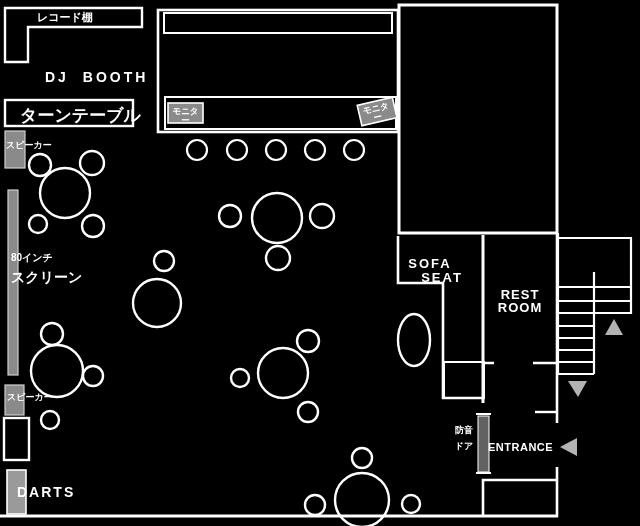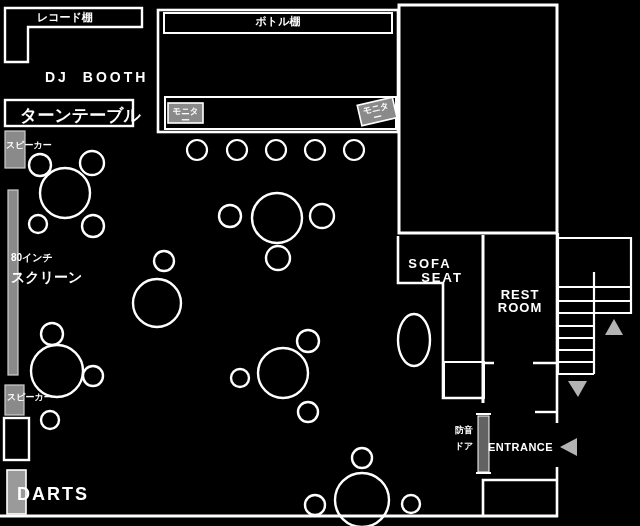--- a/index.html
+++ b/index.html
@@ -106,23 +106,22 @@
     </g>
   </svg>
 
   <div class="lbl" style="left:12px;top:11px;font-size:11px;margin-left:25px;">レコード棚</div>
   <div class="lbl" style="left:13px;top:70px;font-size:14px;letter-spacing:3px;word-spacing:7px;padding-left:32px;">DJ BOOTH</div>
   <div class="lbl" style="left:20px;top:107px;font-size:17px;text-align:right;">ターンテーブル</div>
   <div class="lbl" style="left:6px;top:141px;font-size:9px;">スピーカー</div>
   <div class="lbl" style="left:11px;top:252px;font-size:10px;">80インチ</div>
   <div class="lbl" style="left:11px;top:270px;font-size:14px;">スクリーン</div>
   <div class="lbl" style="left:7px;top:393px;font-size:9px;">スピーカー</div>
-  <div class="lbl" style="left:17px;top:485px;font-size:18px;letter-spacing:2px;">DARTS</div>
+  <div class="lbl" style="left:17px;top:485px;font-size:14px;letter-spacing:2px;">DARTS</div>
 
-  <div class="lbl ctr" style="left:164px;top:15px;width:228px;font-size:11px;">ボトル棚</div>
   <div class="lbl ctr" style="left:169px;top:107px;width:33px;font-size:8.5px;">モニター</div>
   <div class="lbl ctr" style="left:360px;top:104px;width:34px;font-size:8.5px;transform:rotate(-13deg);">モニター</div>
 
 
   <div class="lbl ctr" style="left:400px;top:257px;width:60px;font-size:13px;letter-spacing:2px;">SOFA</div>
   <div class="lbl ctr" style="left:400px;top:271px;width:84px;font-size:13px;letter-spacing:2px;">SEAT</div>
 
   <div class="lbl ctr" style="left:483px;top:288px;width:74px;font-size:13px;letter-spacing:1px;">REST</div>
   <div class="lbl ctr" style="left:483px;top:301px;width:74px;font-size:13px;letter-spacing:1px;">ROOM</div>
 

